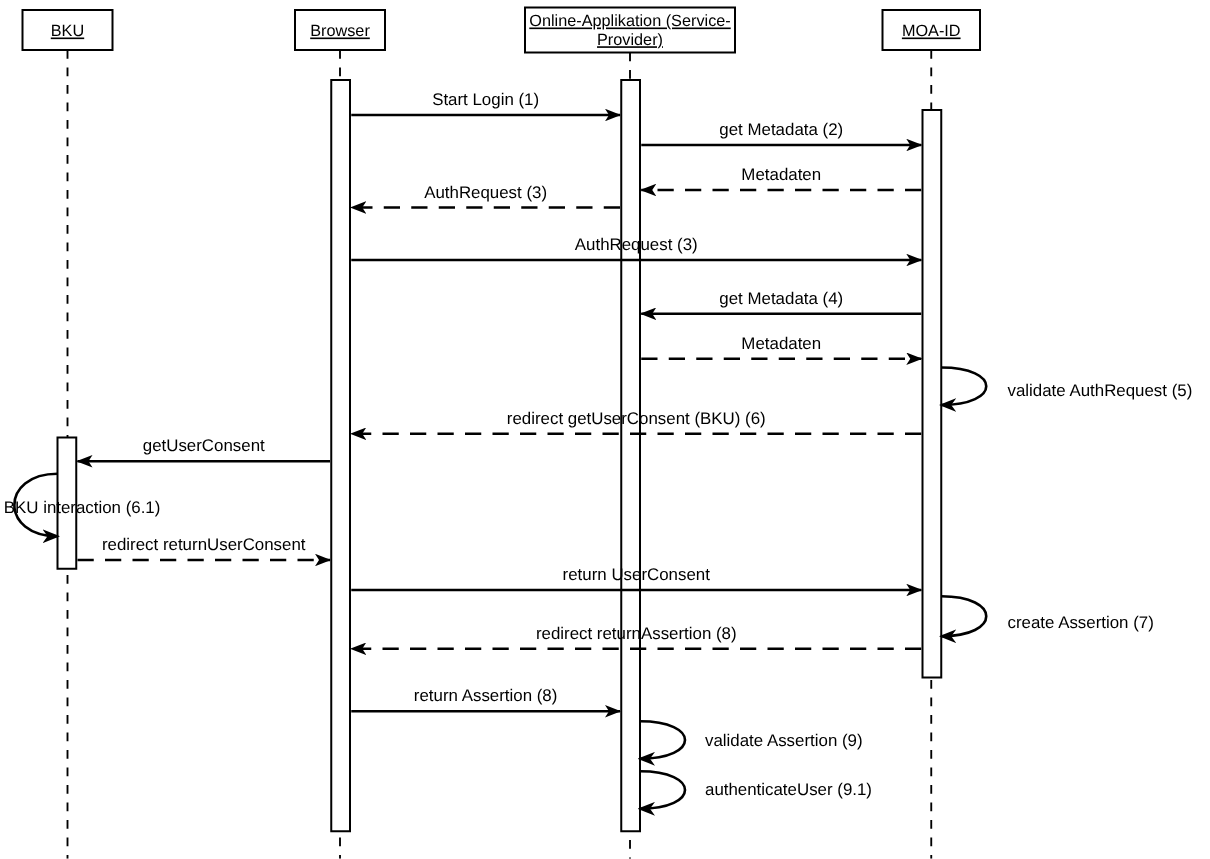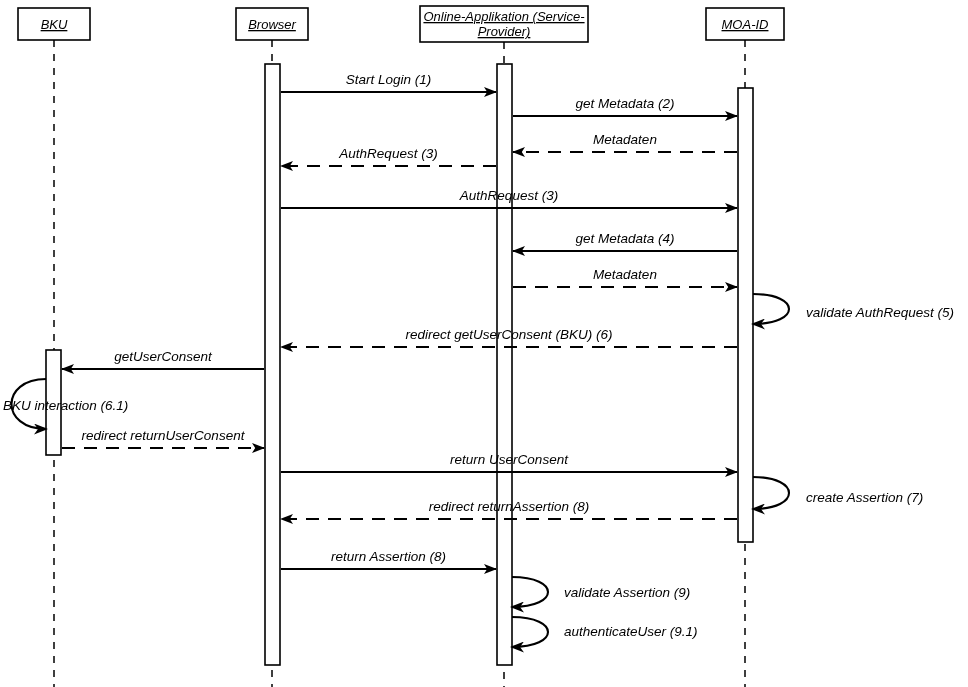--- a/index.html
+++ b/index.html
@@ -10,21 +10,20 @@
   body {
     width: 968px;
     height: 687px;
     font-family: "Liberation Sans", sans-serif;
     overflow: hidden;
   }
   #diagram-root {
     position: relative;
     width: 968px;
     height: 687px;
-    font-style: italic;
   }
   svg#seq {
     display: block;
     width: 968px;
     height: 687px;
   }
   .lifeline-box {
     fill: #ffffff;
     stroke: #000000;
     stroke-width: 1.6;

